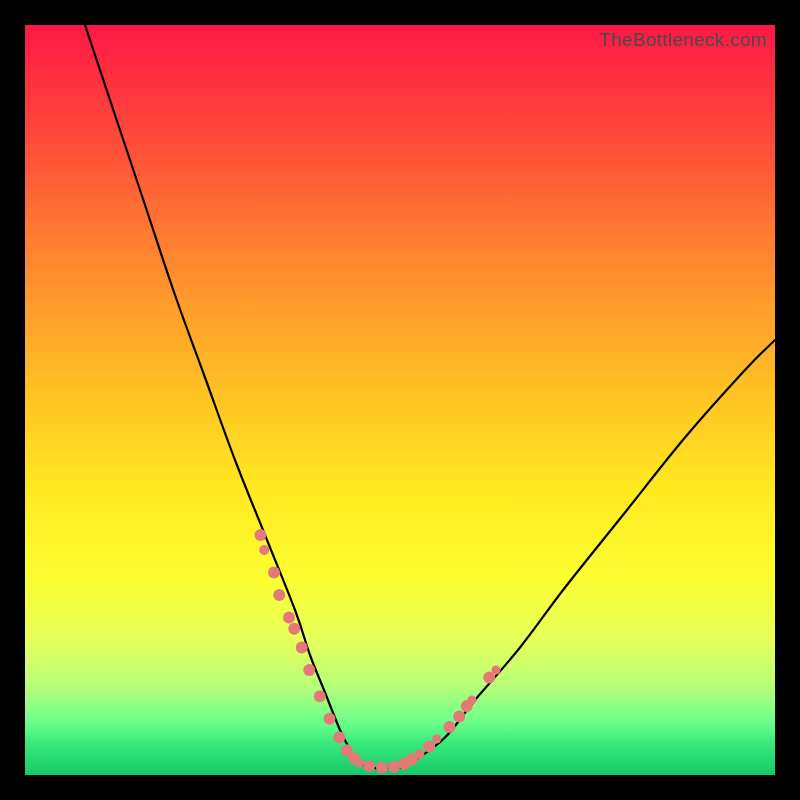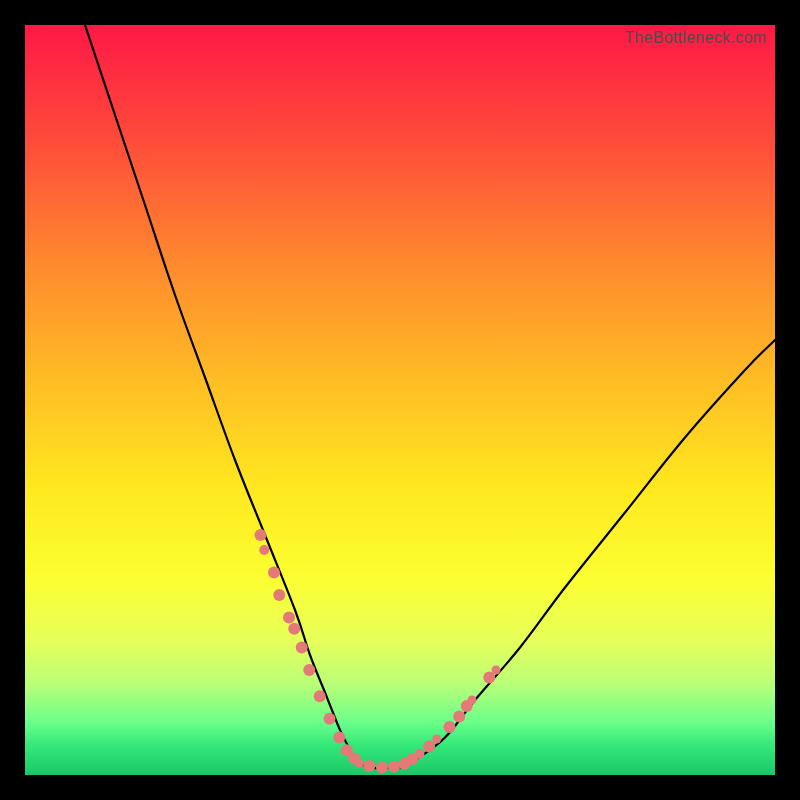--- a/index.html
+++ b/index.html
@@ -28,21 +28,21 @@
       #b8ff78 88%,
       #6aff8a 93%,
       #35e87a 96%,
       #18c868 100%);
   }
   .watermark {
     position: absolute;
     top: 4px;
     right: 8px;
     color: #4b4b4b;
-    font-size: 16px;
+    font-size: 19px;
     letter-spacing: 0.3px;
     font-weight: 500;
     user-select: none;
   }
   svg.plot {
     position: absolute;
     left: 0;
     top: 0;
     width: 750px;
     height: 750px;

